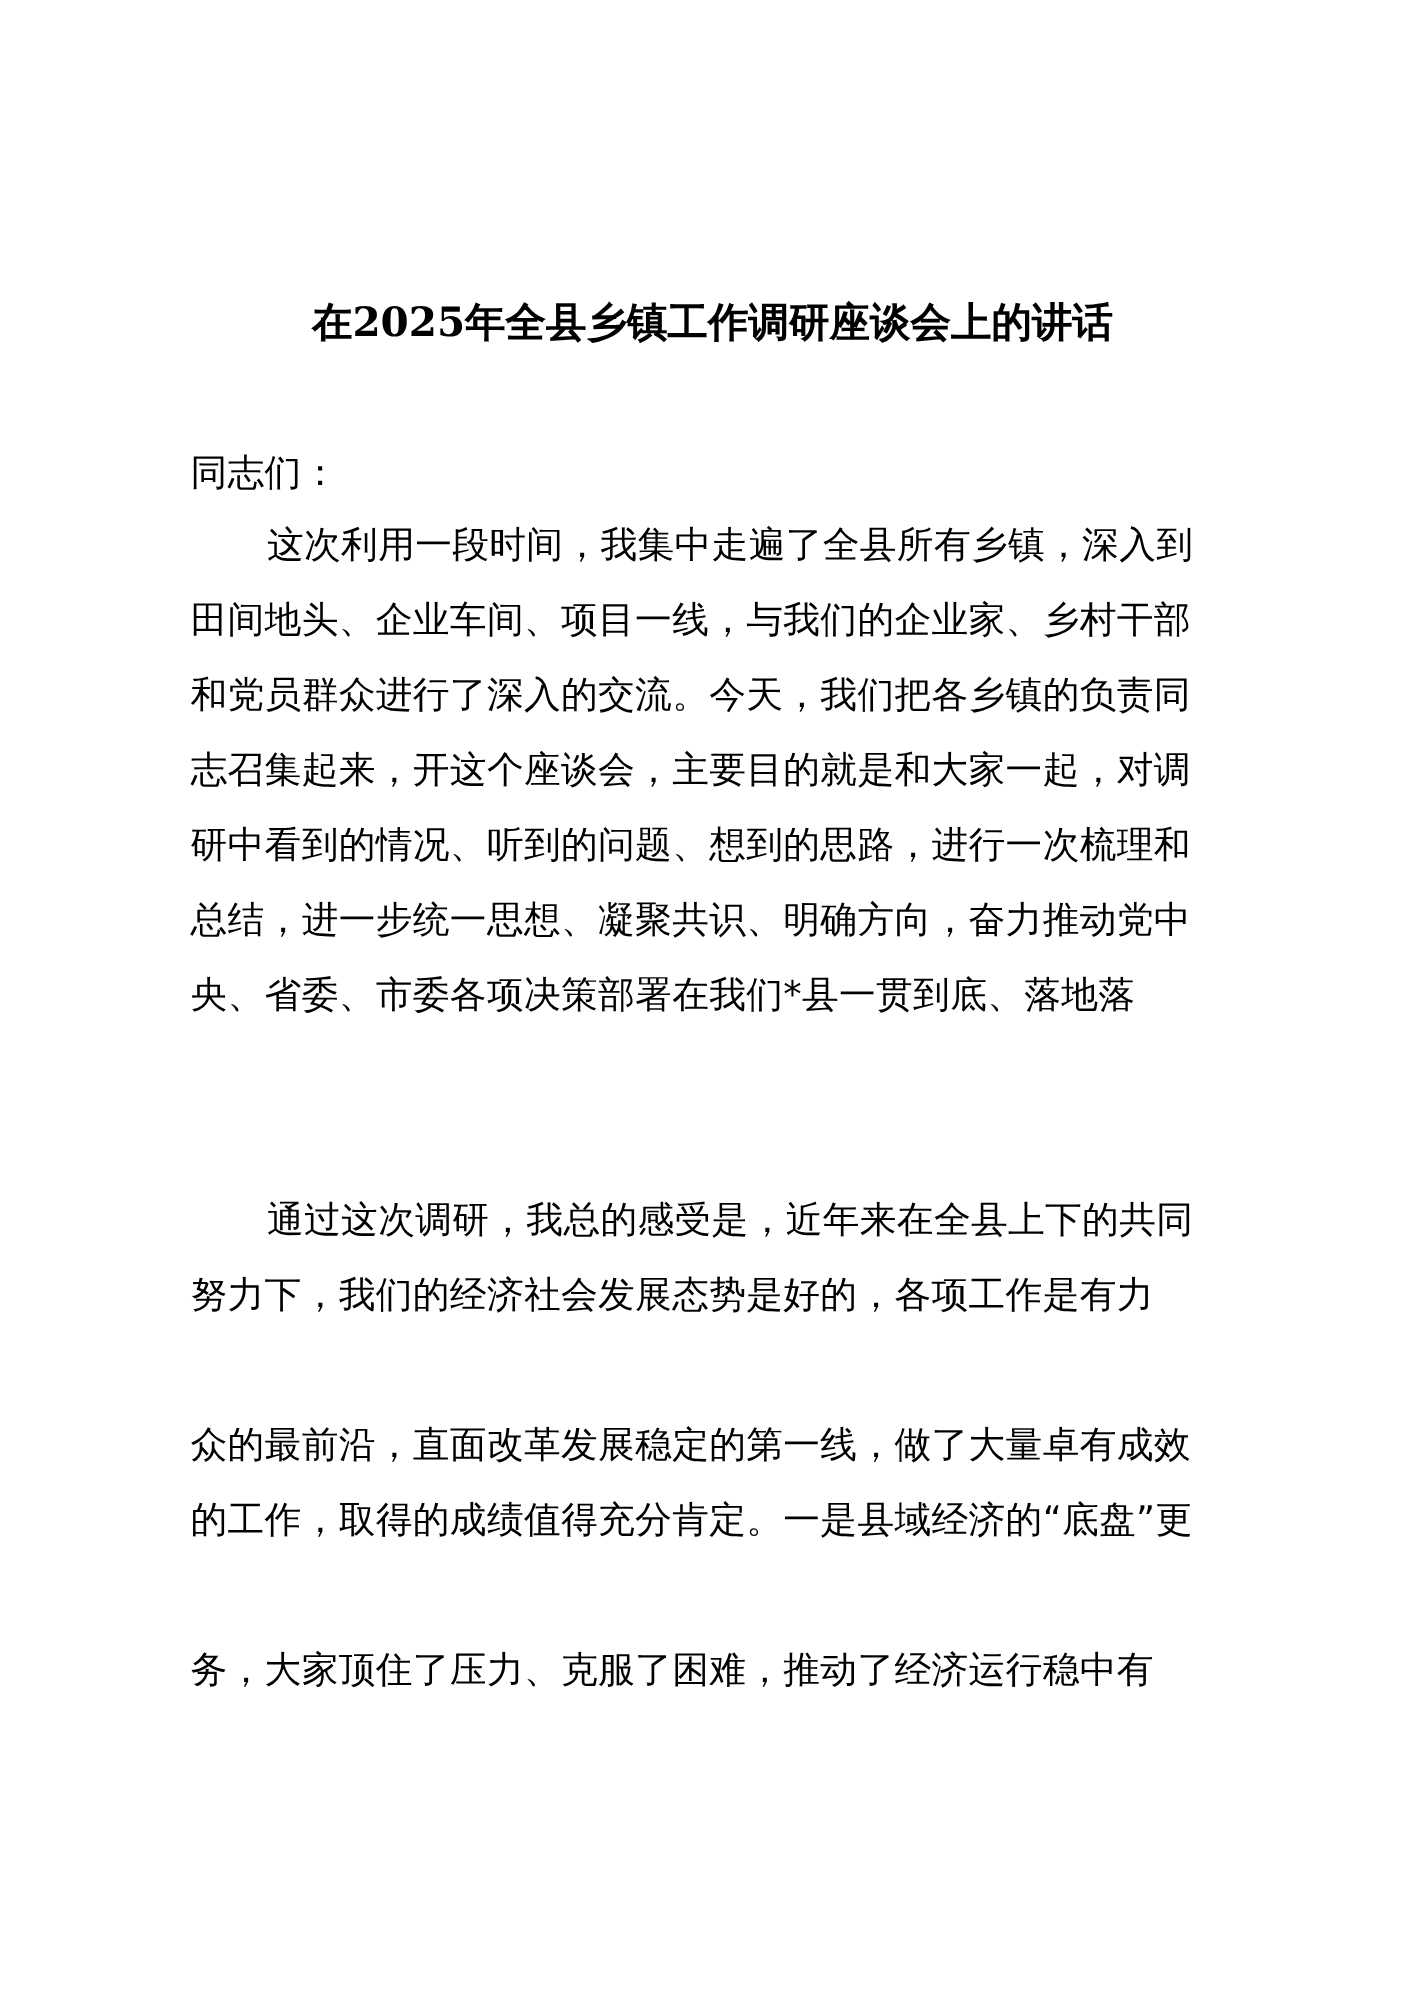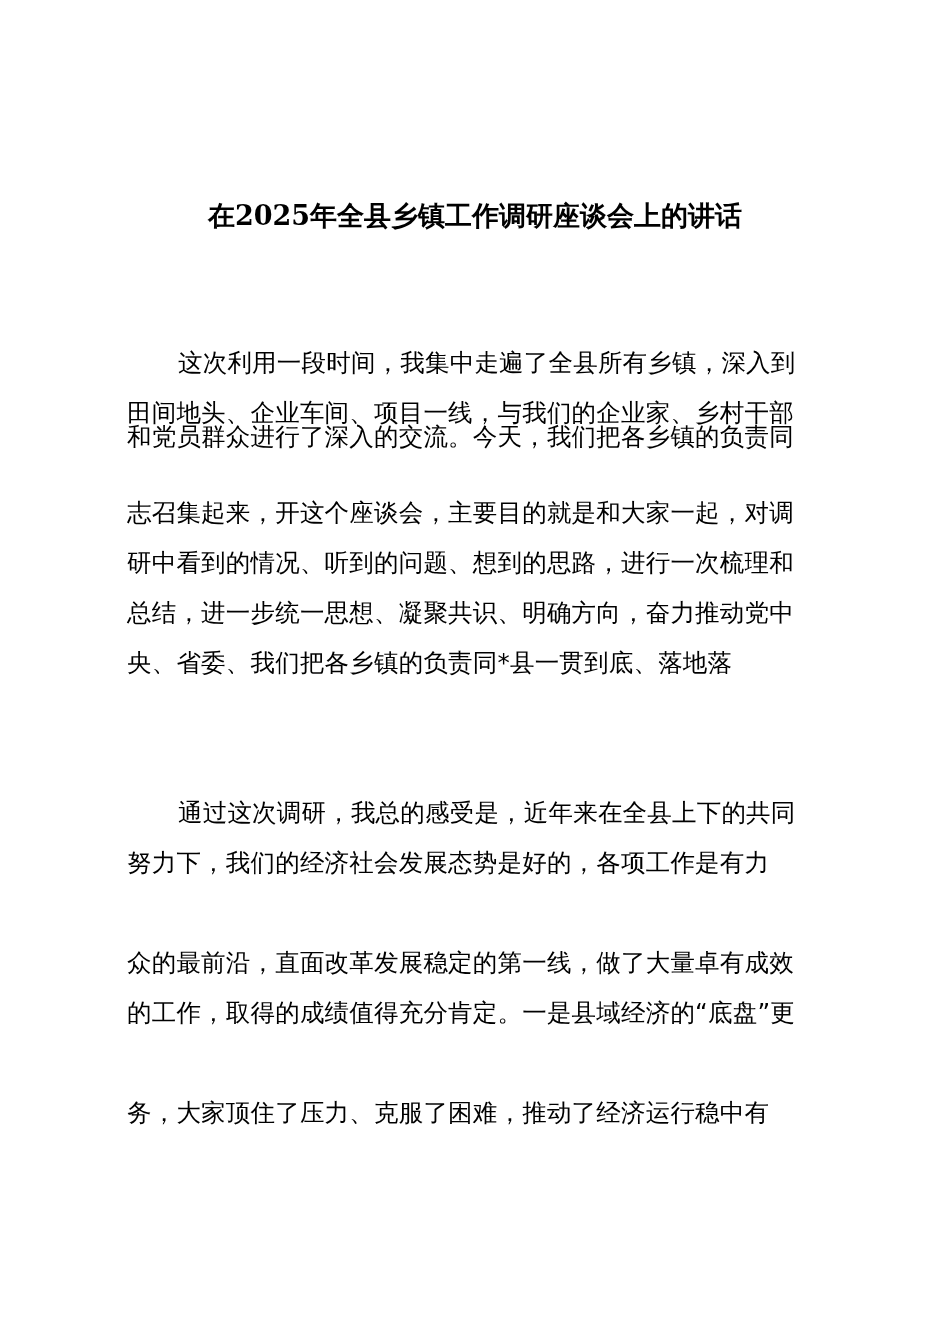--- a/index.html
+++ b/index.html
@@ -12,28 +12,29 @@
           white-space: nowrap; letter-spacing: 0.2px; }
   .indent { left: 178px; width: 650px; }
   .bold { font-weight: bold; }
 </style>
 </head>
 <body>
 
 <div class="page">
   <div class="title">在2025年全县乡镇工作调研座谈会上的讲话</div>
 
+  <div class="line" style="top:298px">同志们：</div>
 
   <div class="line indent" style="top:346px">这次利用一段时间，我集中走遍了全县所有乡镇，深入到</div>
   <div class="line" style="top:396px">田间地头、企业车间、项目一线，与我们的企业家、乡村干部</div>
-  <div class="line" style="top:420px">和党员群众进行了深入的交流。今天，我们把各乡镇的负责同</div>
+  <div class="line" style="top:446px">和党员群众进行了深入的交流。今天，我们把各乡镇的负责同</div>
   <div class="line" style="top:496px">志召集起来，开这个座谈会，主要目的就是和大家一起，对调</div>
   <div class="line" style="top:546px">研中看到的情况、听到的问题、想到的思路，进行一次梳理和</div>
   <div class="line" style="top:596px">总结，进一步统一思想、凝聚共识、明确方向，奋力推动党中</div>
-  <div class="line" style="top:646px">央、省委、我们把各乡镇的负责同*县一贯到底、落地落</div>
+  <div class="line" style="top:646px">央、省委、市委各项决策部署在我们*县一贯到底、落地落</div>
 
 
   <div class="line indent" style="top:796px">通过这次调研，我总的感受是，近年来在全县上下的共同</div>
   <div class="line" style="top:846px">努力下，我们的经济社会发展态势是好的，各项工作是有力</div>
   <div class="line" style="top:946px">众的最前沿，直面改革发展稳定的第一线，做了大量卓有成效</div>
   <div class="line" style="top:996px">的工作，取得的成绩值得充分肯定。一是县域经济的“底盘”更</div>
   <div class="line" style="top:1096px">务，大家顶住了压力、克服了困难，推动了经济运行稳中有</div>
 </div>
 
 </body></html>

